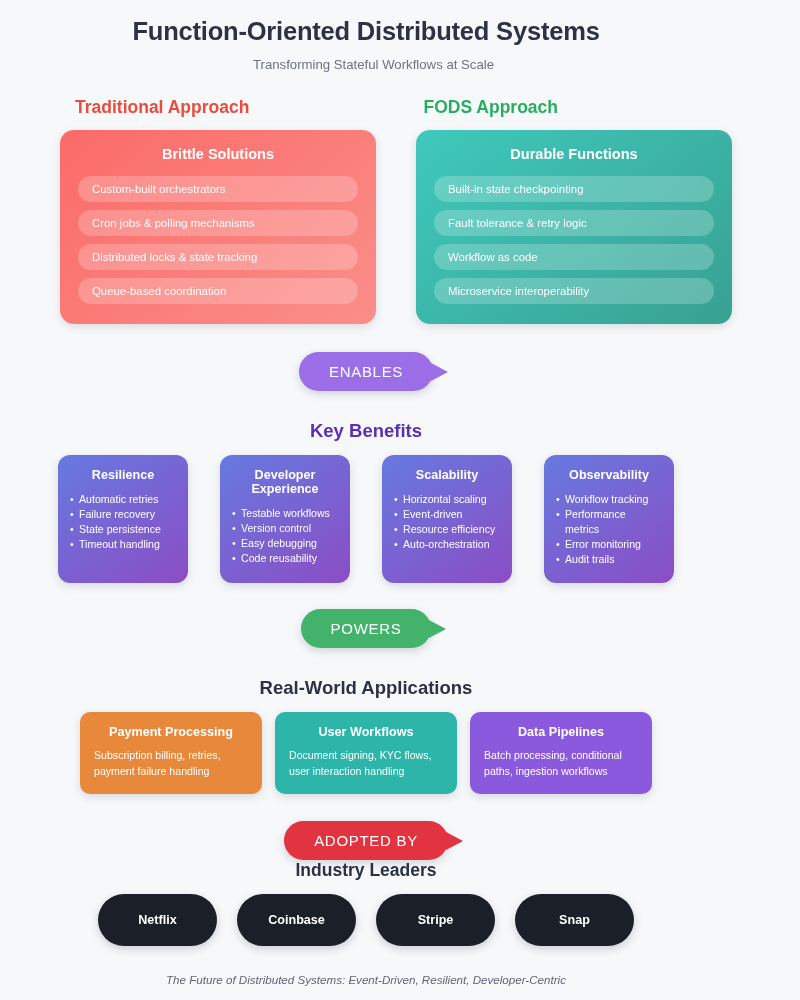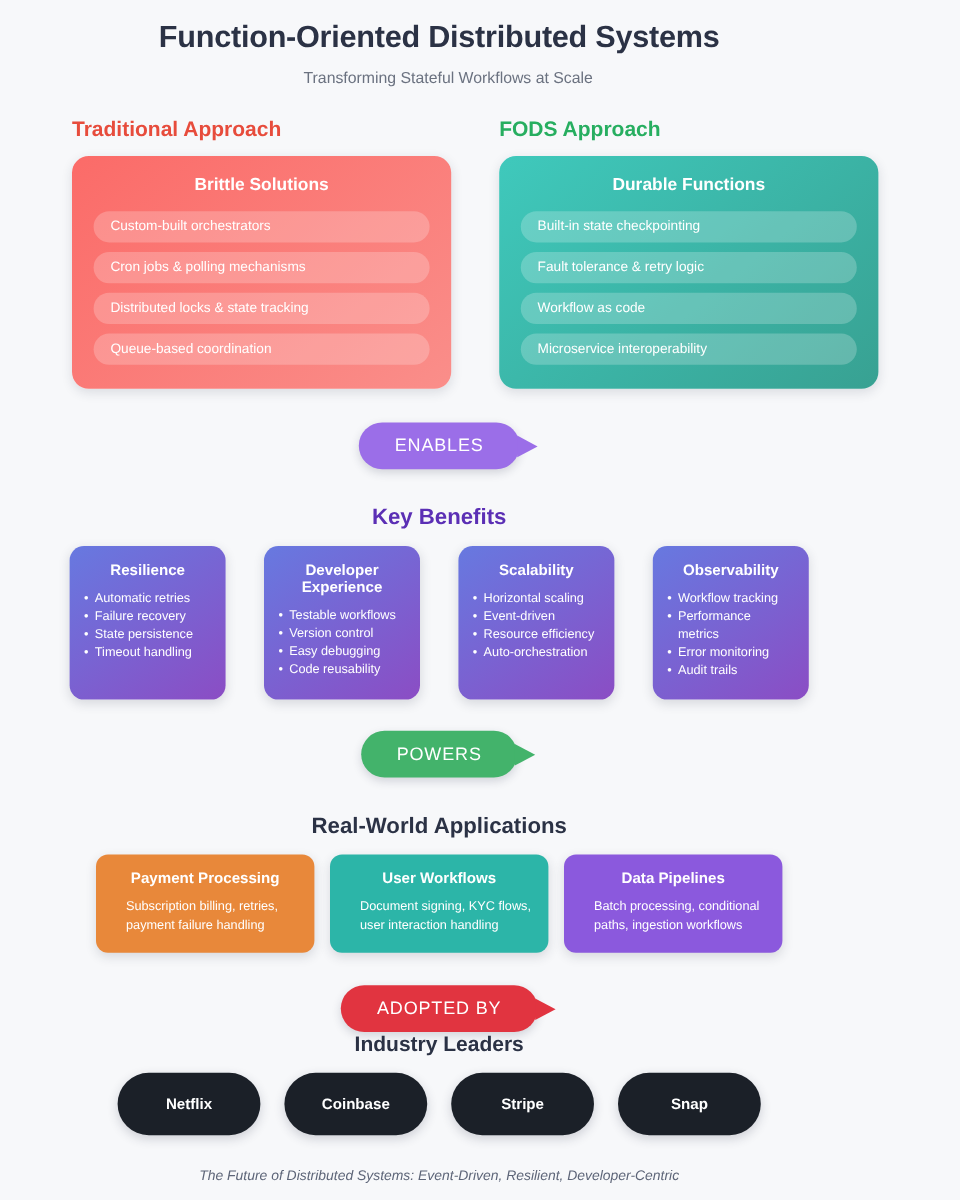--- a/index.html
+++ b/index.html
@@ -35,21 +35,21 @@
     font-size: 13.2px;
     color: #6b7280;
     margin: 11px 0 0 15px;
     font-weight: normal;
   }
 
   
   .compare-heads {
     display: flex;
     margin-top: 25px;
-    padding: 0 0 0 0;
+    padding: 0 0 0 15px;
   }
   .compare-head {
     width: 320px;
     font-size: 17.5px;
     font-weight: bold;
     text-align: left;
   }
   .compare-head.left { margin-left: 60px; color: #e74c3c; }
   .compare-head.right { margin-left: 40px; color: #27ae60; }
 
@@ -191,21 +191,20 @@
     text-align: center;
     color: #ffffff;
     font-size: 12.6px;
     font-weight: bold;
     margin-bottom: 9px;
   }
   .app-desc {
     color: #ffffff;
     font-size: 10.6px;
     line-height: 15.5px;
-    margin-left: 11px;
   }
 
   
   .leaders-row {
     display: flex;
     gap: 20px;
     padding: 0 98px;
     margin-top: 13px;
   }
   .leader-pill {

